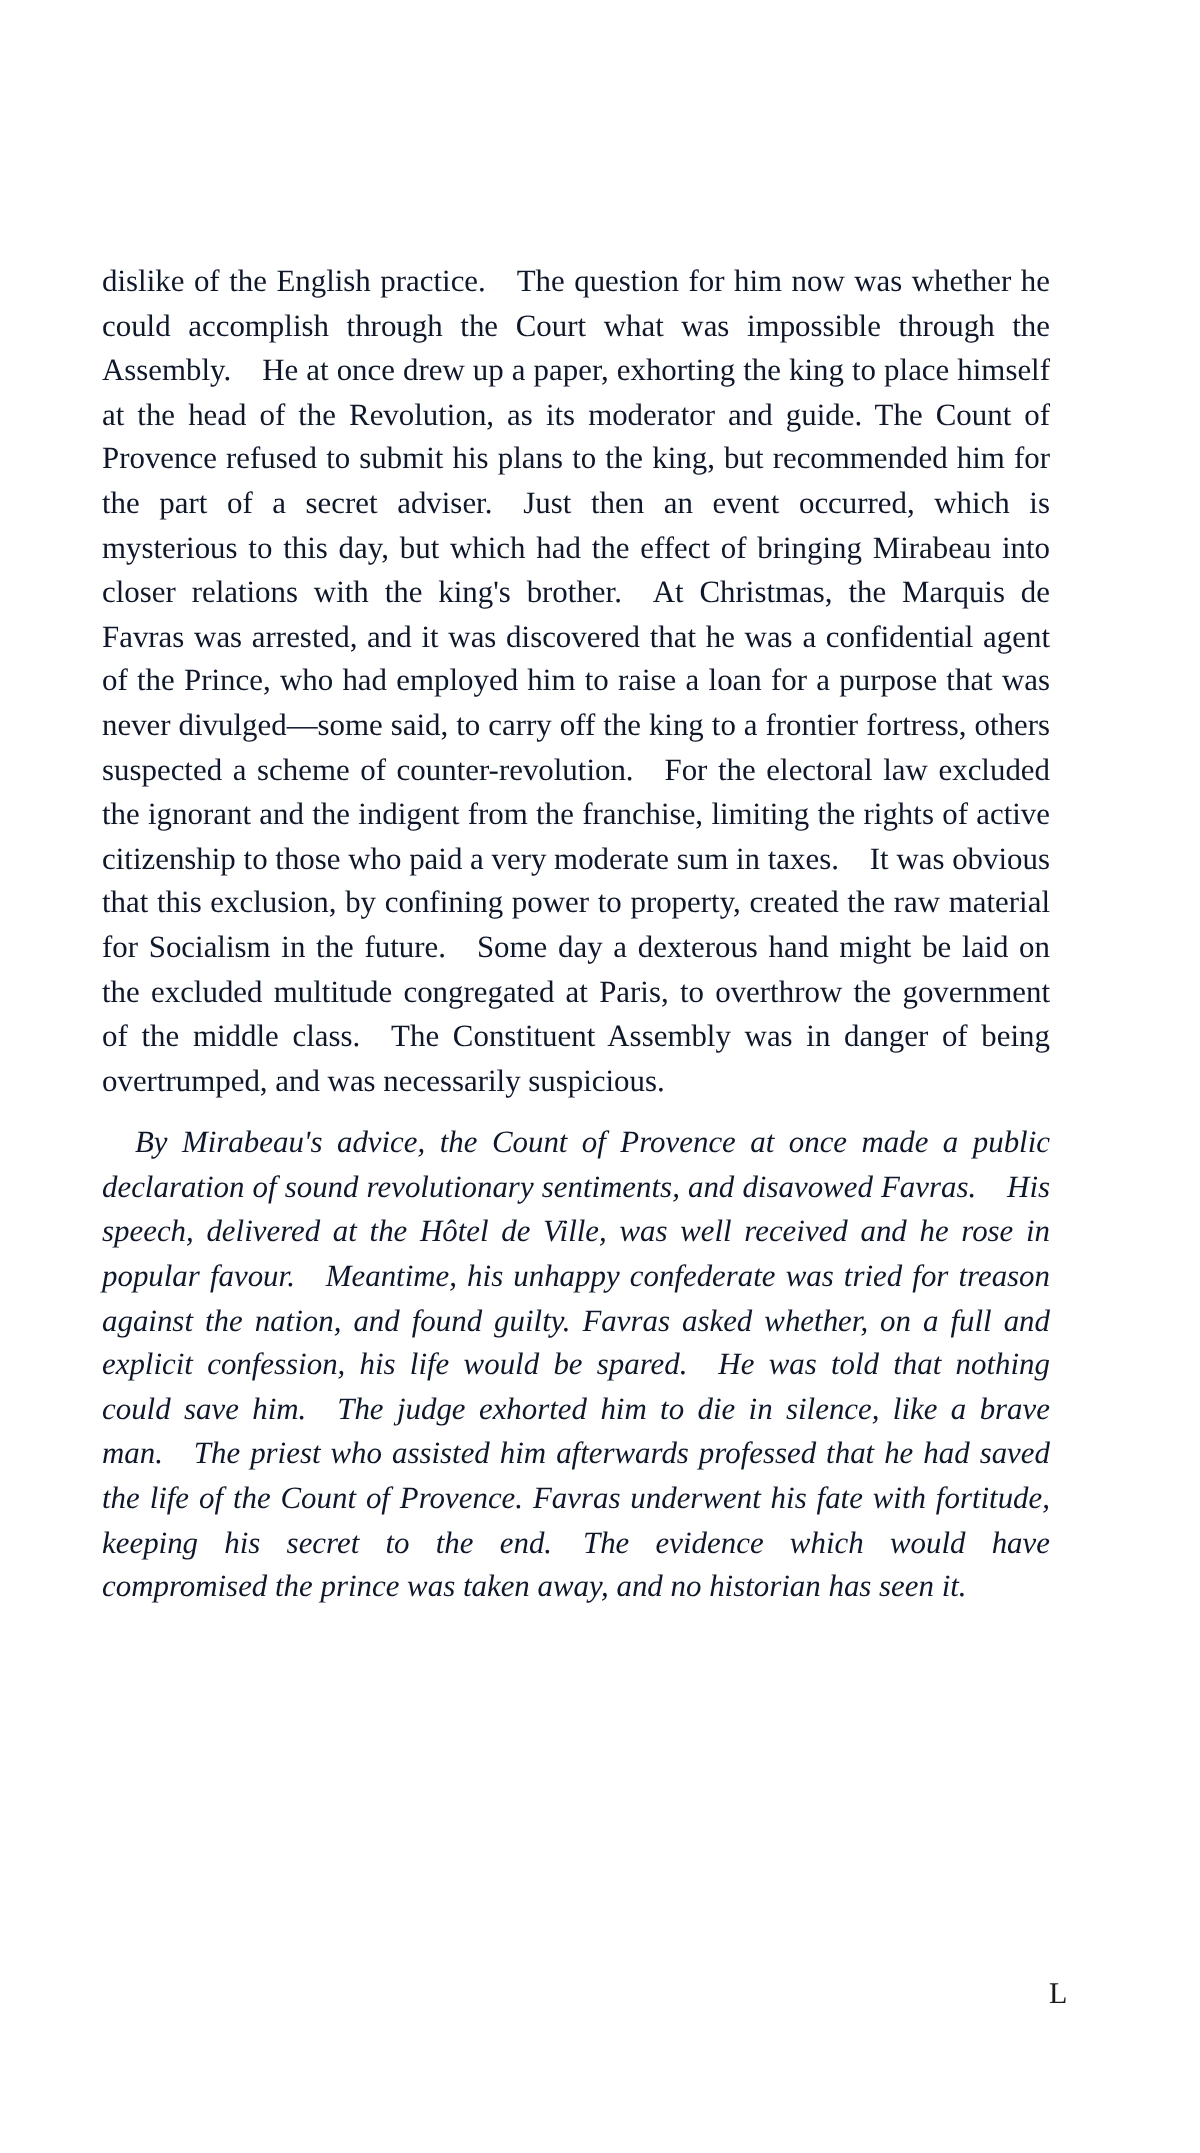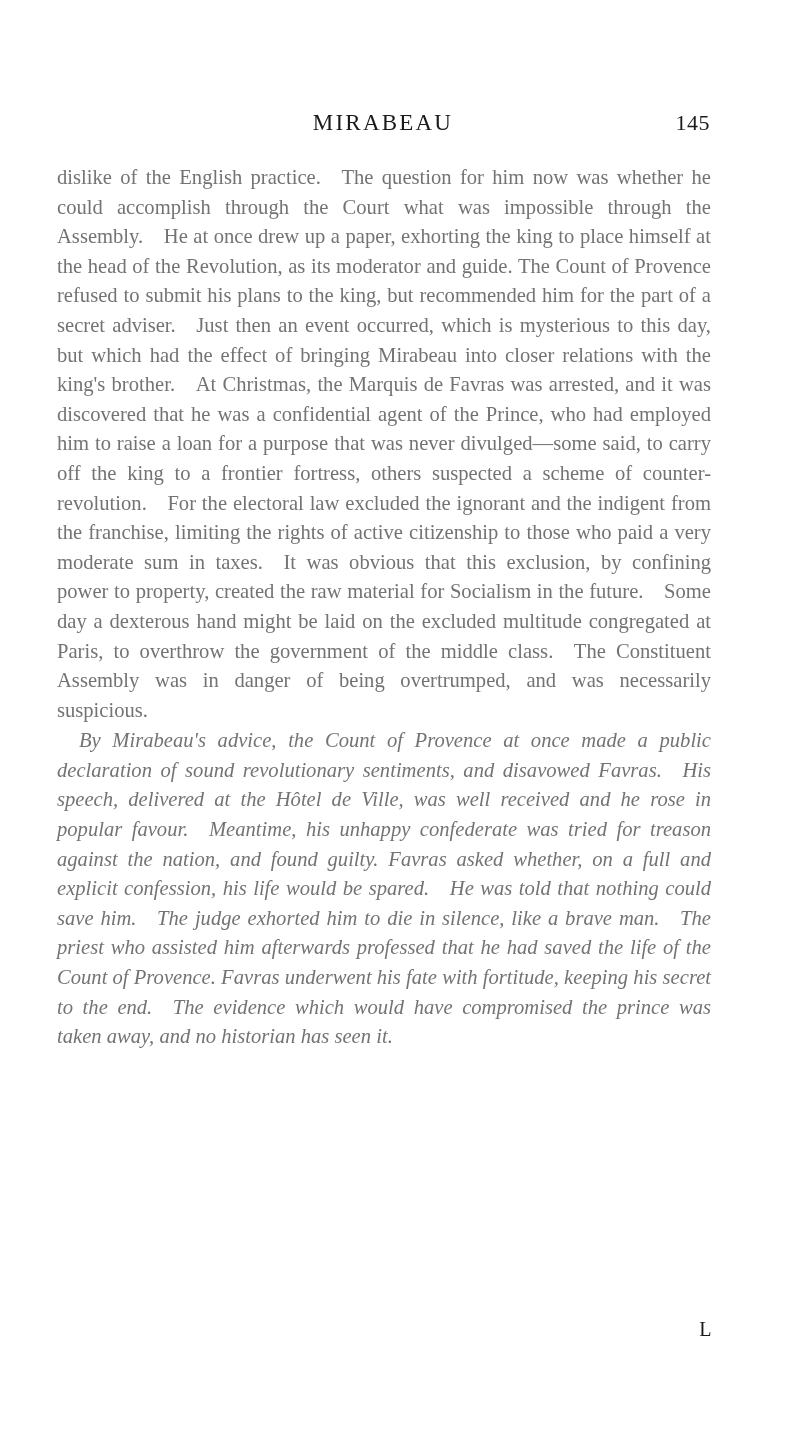--- a/index.html
+++ b/index.html
@@ -47,26 +47,26 @@
     letter-spacing: 0.5px;
     color: #1a1a1a;
   }
   .body-text {
     position: absolute;
     left: 56px;
     top: 162px;
     width: 656px;
   }
   .para {
-    margin: 1px;
+    margin: 12px;
     font-size: 20.6px;
     line-height: 29.6px;
     text-align: justify;
     text-justify: inter-word;
-    color: #737373;
+    color: #0f172a;
     hyphens: none;
   }
   .para + .para {
     text-indent: 22px;
     font-style: italic;
   }
   .para.first {
     text-indent: 0;
   }
   .signature {
@@ -79,24 +79,20 @@
     font-size: 20px;
     letter-spacing: 0.5px;
     color: #1a1a1a;
   }
 </style>
 </head>
 <body>
 
 <div class="page">
 
-  <div class="header">
-    <span class="header-title">MIRABEAU</span>
-    <span class="page-number">145</span>
-  </div>
 
   <div class="body-text">
     <p class="para first">dislike of the English practice. The question for him now was whether he could accomplish through the Court what was impossible through the Assembly. He at once drew up a paper, exhorting the king to place himself at the head of the Revolution, as its moderator and guide. The Count of Provence refused to submit his plans to the king, but recommended him for the part of a secret adviser. Just then an event occurred, which is mysterious to this day, but which had the effect of bringing Mirabeau into closer relations with the king's brother. At Christmas, the Marquis de Favras was arrested, and it was discovered that he was a confidential agent of the Prince, who had employed him to raise a loan for a purpose that was never divulged—some said, to carry off the king to a frontier fortress, others suspected a scheme of counter-revolution. For the electoral law excluded the ignorant and the indigent from the franchise, limiting the rights of active citizenship to those who paid a very moderate sum in taxes. It was obvious that this exclusion, by confining power to property, created the raw material for Socialism in the future. Some day a dexterous hand might be laid on the excluded multitude congregated at Paris, to overthrow the government of the middle class. The Constituent Assembly was in danger of being overtrumped, and was necessarily suspicious.</p>
     <p class="para">By Mirabeau's advice, the Count of Provence at once made a public declaration of sound revolutionary sentiments, and disavowed Favras. His speech, delivered at the Hôtel de Ville, was well received and he rose in popular favour. Meantime, his unhappy confederate was tried for treason against the nation, and found guilty. Favras asked whether, on a full and explicit confession, his life would be spared. He was told that nothing could save him. The judge exhorted him to die in silence, like a brave man. The priest who assisted him afterwards professed that he had saved the life of the Count of Provence. Favras underwent his fate with fortitude, keeping his secret to the end. The evidence which would have compromised the prince was taken away, and no historian has seen it.</p>
   </div>
 
   <div class="signature">L</div>
 
 </div>
 

